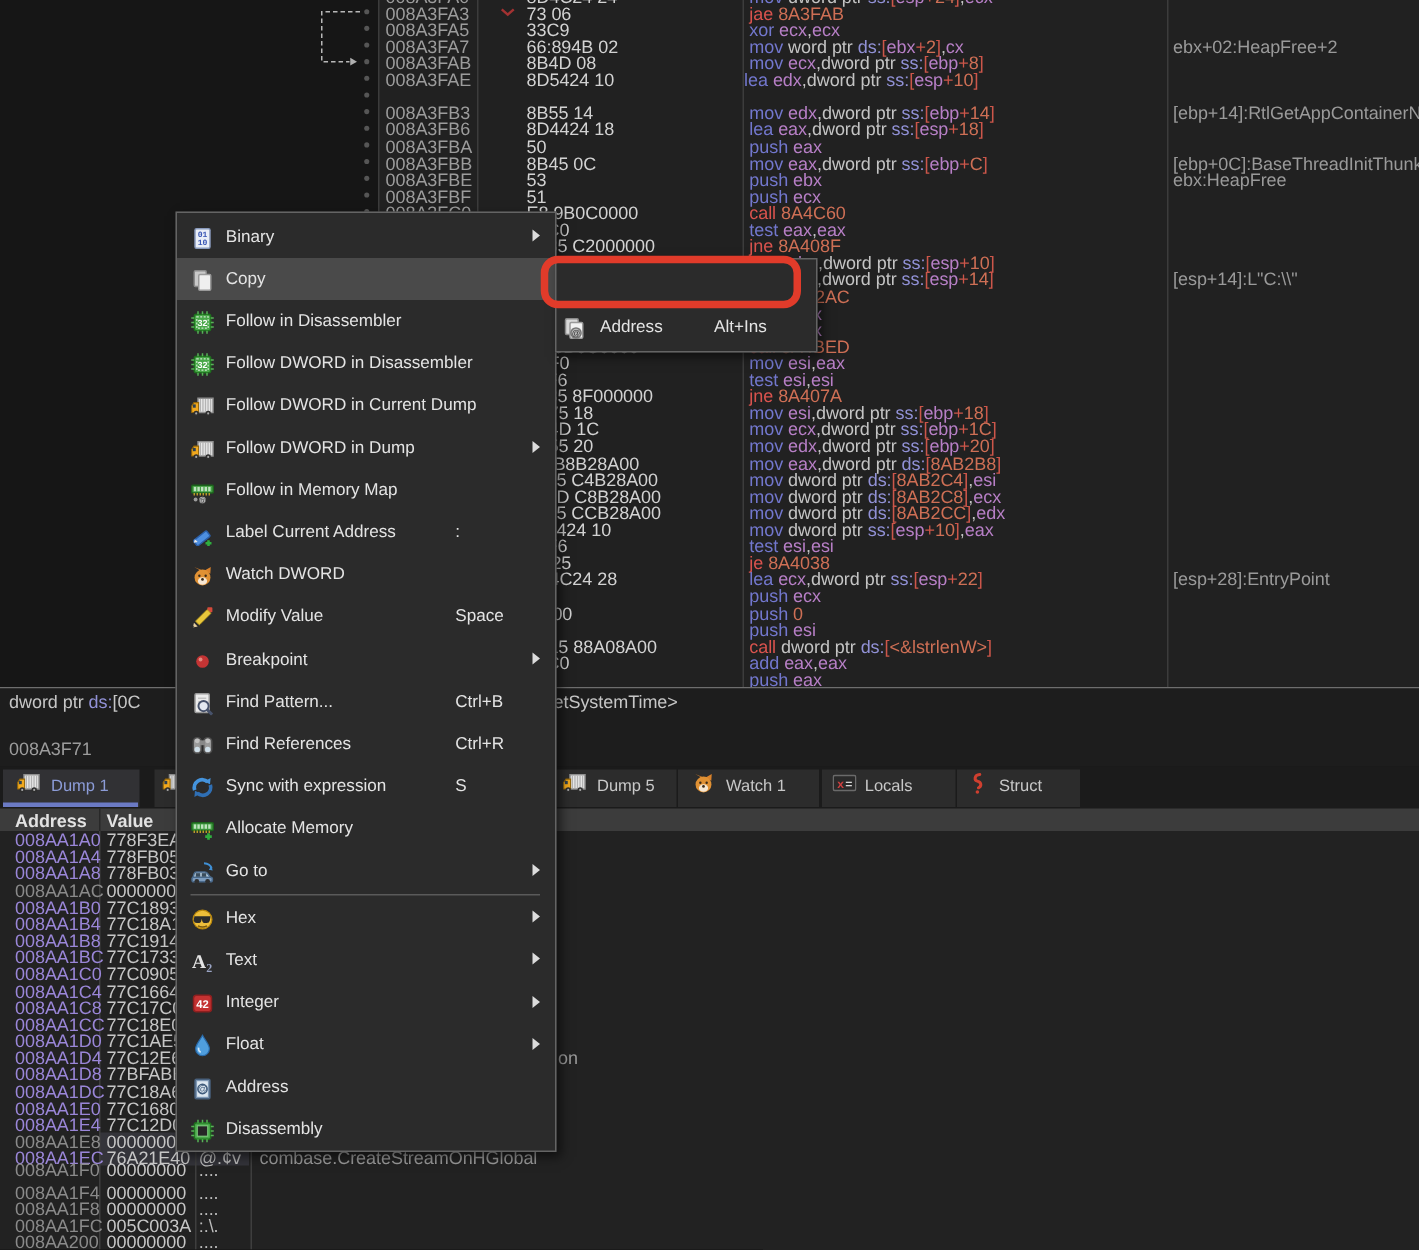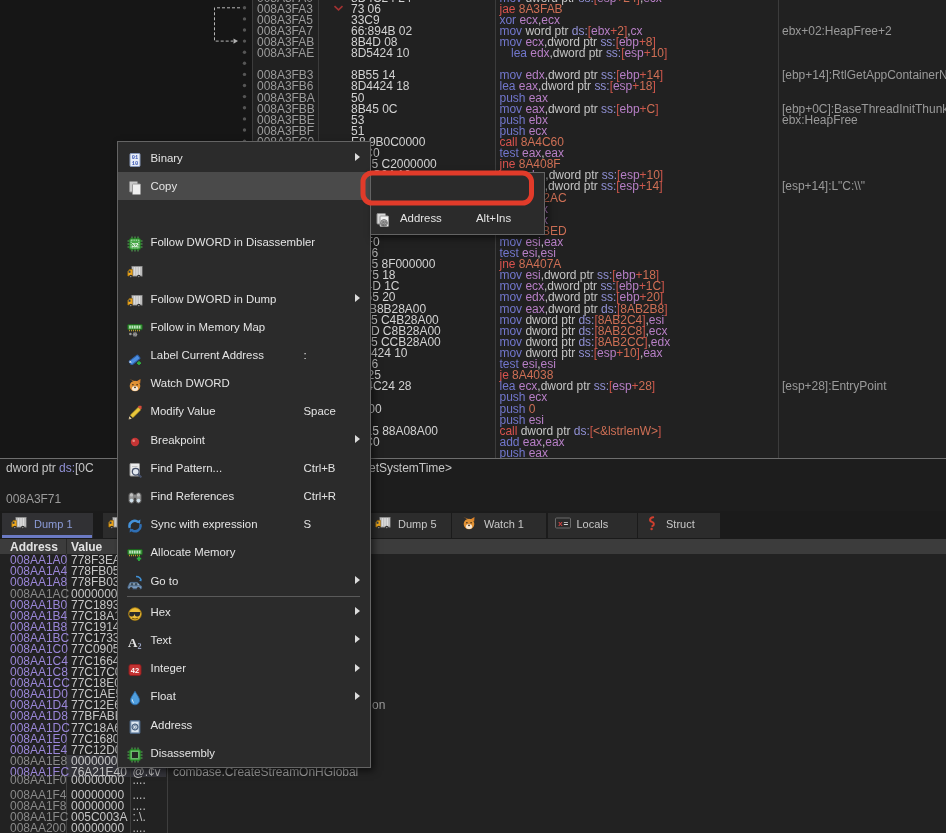--- a/index.html
+++ b/index.html
@@ -76,21 +76,21 @@
         <b class="ct" style="left:782px">ebx+02:HeapFree+2</b>
       </div>
 <div class="dr" style="top:37.0px">
         <b class="ad" style="left:257px">008A3FAB</b>
         <b class="by" style="left:351px">8B4D 08</b>
         <b class="in" style="left:499.5px"><i class="cm">mov</i><i class="cg"> </i><i class="cr">ecx</i><i class="cg">,dword ptr </i><i class="cs">ss:</i><i class="cb">[</i><i class="cr">ebp</i><i class="cb">+</i><i class="ca">8</i><i class="cb">]</i></b>
       </div>
 <div class="dr" style="top:48.1px">
         <b class="ad" style="left:257px">008A3FAE</b>
         <b class="by" style="left:351px">8D5424 10</b>
-        <b class="in" style="left:511px"><i class="cm">lea</i><i class="cg"> </i><i class="cr">edx</i><i class="cg">,dword ptr </i><i class="cs">ss:</i><i class="cb">[</i><i class="cr">esp</i><i class="cb">+</i><i class="ca">10</i><i class="cb">]</i></b>
+        <b class="in" style="left:496px"><i class="cm">lea</i><i class="cg"> </i><i class="cr">edx</i><i class="cg">,dword ptr </i><i class="cs">ss:</i><i class="cb">[</i><i class="cr">esp</i><i class="cb">+</i><i class="ca">10</i><i class="cb">]</i></b>
       </div>
 <div class="dr" style="top:70.3px">
         <b class="ad" style="left:257px">008A3FB3</b>
         <b class="by" style="left:351px">8B55 14</b>
         <b class="in" style="left:499.5px"><i class="cm">mov</i><i class="cg"> </i><i class="cr">edx</i><i class="cg">,dword ptr </i><i class="cs">ss:</i><i class="cb">[</i><i class="cr">ebp</i><i class="cb">+</i><i class="ca">14</i><i class="cb">]</i></b>
         <b class="ct" style="left:782px">[ebp+14]:RtlGetAppContainerNamedObjectPath</b>
       </div>
 <div class="dr" style="top:81.4px">
         <b class="ad" style="left:257px">008A3FB6</b>
         <b class="by" style="left:351px">8D4424 18</b>
@@ -225,21 +225,21 @@
         <b class="in" style="left:499.5px"><i class="cm">test</i><i class="cg"> </i><i class="cr">esi</i><i class="cg">,</i><i class="cr">esi</i></b>
       </div>
 <div class="dr" style="top:370.2px">
         <b class="ad" style="left:257px">008A4011</b>
         <b class="by" style="left:351px">74 25</b>
         <b class="in" style="left:499.5px"><i class="cj">je</i><i class="cg"> </i><i class="ca">8A4038</i></b>
       </div>
 <div class="dr" style="top:381.3px">
         <b class="ad" style="left:257px">008A4013</b>
         <b class="by" style="left:351px">8D4C24 28</b>
-        <b class="in" style="left:499.5px"><i class="cm">lea</i><i class="cg"> </i><i class="cr">ecx</i><i class="cg">,dword ptr </i><i class="cs">ss:</i><i class="cb">[</i><i class="cr">esp</i><i class="cb">+</i><i class="ca">28</i><i class="cb">]</i></b>
+        <b class="in" style="left:499.5px"><i class="cm">lea</i><i class="cg"> </i><i class="cr">ecx</i><i class="cg">,dword ptr </i><i class="cs">ss:</i><i class="cb">[</i><i class="cr">esp</i><i class="cb">+</i><i class="ca">22</i><i class="cb">]</i></b>
         <b class="ct" style="left:782px">[esp+28]:EntryPoint</b>
       </div>
 <div class="dr" style="top:392.4px">
         <b class="ad" style="left:257px">008A4017</b>
         <b class="by" style="left:351px">51</b>
         <b class="in" style="left:499.5px"><i class="cm">push</i><i class="cg"> </i><i class="cr">ecx</i></b>
       </div>
 <div class="dr" style="top:403.5px">
         <b class="ad" style="left:257px">008A4018</b>
         <b class="by" style="left:351px">6A 00</b>
@@ -511,20 +511,31 @@
         <span class="ml">Binary</span>
         <span class="ma"></span>
       </div>
 <div class="mi hl" style="top:30.2px">
         <span class="mic"><svg width="16" height="16" viewBox="0 0 16 16">
             <rect x="2.5" y="1.5" width="8" height="10.5" rx="0.8" fill="#c9c9c9" stroke="#8a8a8a"></rect>
             <rect x="5.5" y="4" width="8" height="10.5" rx="0.8" fill="#efefef" stroke="#9a9a9a"></rect>
           </svg></span>
         <span class="ml">Copy</span>
       </div>
+<div class="mi" style="top:58.4px">
+        <span class="mic"><svg width="16" height="16" viewBox="0 0 16 16">
+            <rect x="2.5" y="2.5" width="11" height="11" rx="1.5" fill="#48a848" stroke="#1e701e"></rect>
+            <rect x="4.2" y="4.2" width="7.6" height="7.6" fill="none" stroke="#cfe8cf" stroke-width="0.8" stroke-dasharray="1.3 1"></rect>
+            <text x="8" y="10.6" font-size="6" font-weight="bold" fill="#fff" text-anchor="middle" font-family="Liberation Sans">32</text>
+            <g stroke="#57b357" stroke-width="1">
+              <path d="M5 0.5v2M8 0.5v2M11 0.5v2M5 13.5v2M8 13.5v2M11 13.5v2M0.5 5h2M0.5 8h2M0.5 11h2M13.5 5h2M13.5 8h2M13.5 11h2"></path>
+            </g>
+          </svg></span>
+        <span class="ml">Follow in Disassembler</span>
+      </div>
 <div class="mi" style="top:86.6px">
         <span class="mic"><svg width="16" height="16" viewBox="0 0 16 16">
             <rect x="2.5" y="2.5" width="11" height="11" rx="1.5" fill="#48a848" stroke="#1e701e"></rect>
             <rect x="4.2" y="4.2" width="7.6" height="7.6" fill="none" stroke="#cfe8cf" stroke-width="0.8" stroke-dasharray="1.3 1"></rect>
             <text x="8" y="10.6" font-size="6" font-weight="bold" fill="#fff" text-anchor="middle" font-family="Liberation Sans">32</text>
             <g stroke="#57b357" stroke-width="1">
               <path d="M5 0.5v2M8 0.5v2M11 0.5v2M5 13.5v2M8 13.5v2M11 13.5v2M0.5 5h2M0.5 8h2M0.5 11h2M13.5 5h2M13.5 8h2M13.5 11h2"></path>
             </g>
           </svg></span>
         <span class="ml">Follow DWORD in Disassembler</span>
@@ -533,20 +544,21 @@
         <span class="mic"><svg width="16" height="16" viewBox="0 0 16 16">
             <rect x="5" y="2.5" width="10" height="9.5" fill="#ebebeb" stroke="#8f8f8f"></rect>
             <path d="M6.6 3v8.5M8.3 3v8.5M10 3v8.5M11.7 3v8.5M13.4 3v8.5" stroke="#b3b3b3" stroke-width="0.9"></path>
             <path d="M0.8 12 V7.6 L2.3 5.4 h3.1 V12 z" fill="#f2a91e" stroke="#93660a" stroke-width="0.7"></path>
             <rect x="1.6" y="6.6" width="1.9" height="2.2" fill="#2f4150"></rect>
             <circle cx="3.8" cy="12.6" r="1.8" fill="#2e2e2e"></circle>
             <circle cx="11.8" cy="12.6" r="1.8" fill="#2e2e2e"></circle>
             <circle cx="3.8" cy="12.6" r="0.7" fill="#a8a8a8"></circle>
             <circle cx="11.8" cy="12.6" r="0.7" fill="#a8a8a8"></circle>
           </svg></span>
+        <span class="ml">Follow DWORD in Current Dump</span>
       </div>
 <div class="mi" style="top:143.0px">
         <span class="mic"><svg width="16" height="16" viewBox="0 0 16 16">
             <rect x="5" y="2.5" width="10" height="9.5" fill="#ebebeb" stroke="#8f8f8f"></rect>
             <path d="M6.6 3v8.5M8.3 3v8.5M10 3v8.5M11.7 3v8.5M13.4 3v8.5" stroke="#b3b3b3" stroke-width="0.9"></path>
             <path d="M0.8 12 V7.6 L2.3 5.4 h3.1 V12 z" fill="#f2a91e" stroke="#93660a" stroke-width="0.7"></path>
             <rect x="1.6" y="6.6" width="1.9" height="2.2" fill="#2f4150"></rect>
             <circle cx="3.8" cy="12.6" r="1.8" fill="#2e2e2e"></circle>
             <circle cx="11.8" cy="12.6" r="1.8" fill="#2e2e2e"></circle>
             <circle cx="3.8" cy="12.6" r="0.7" fill="#a8a8a8"></circle>

